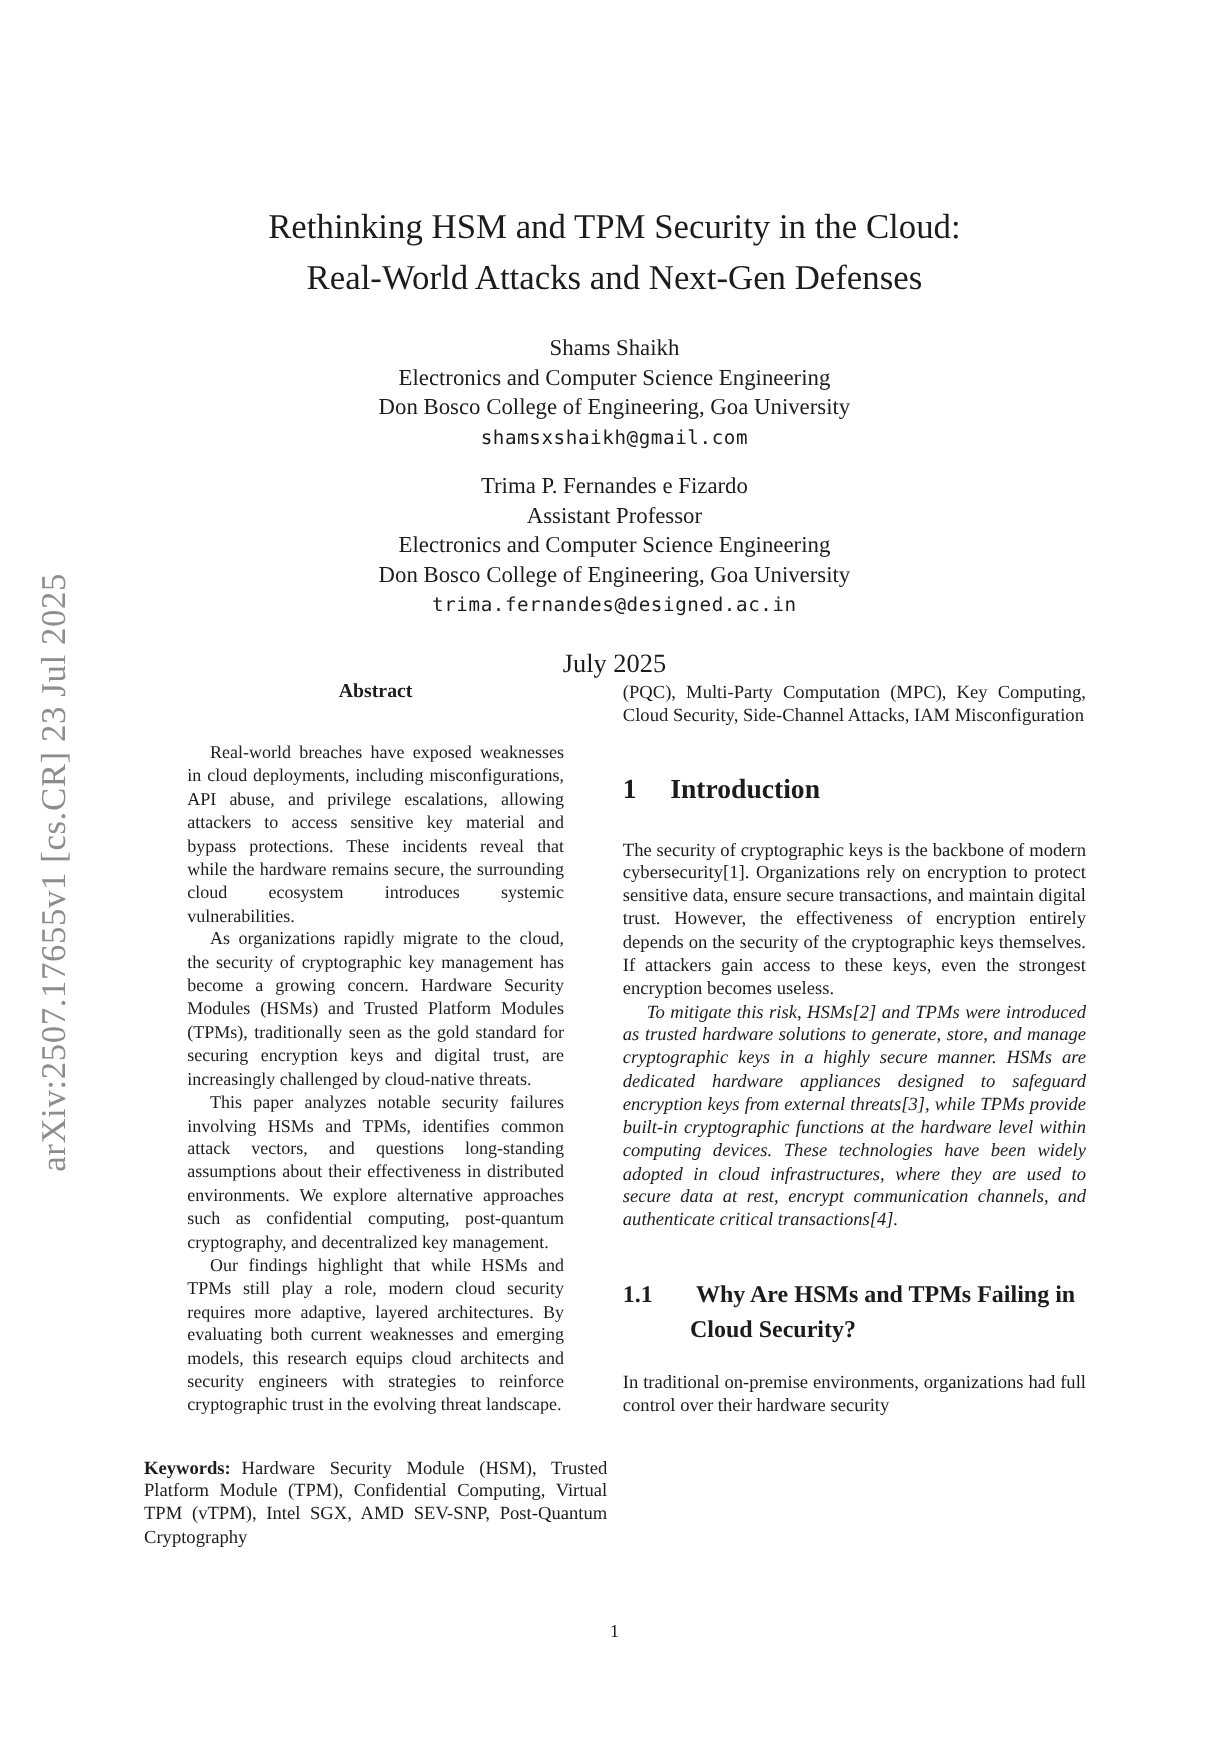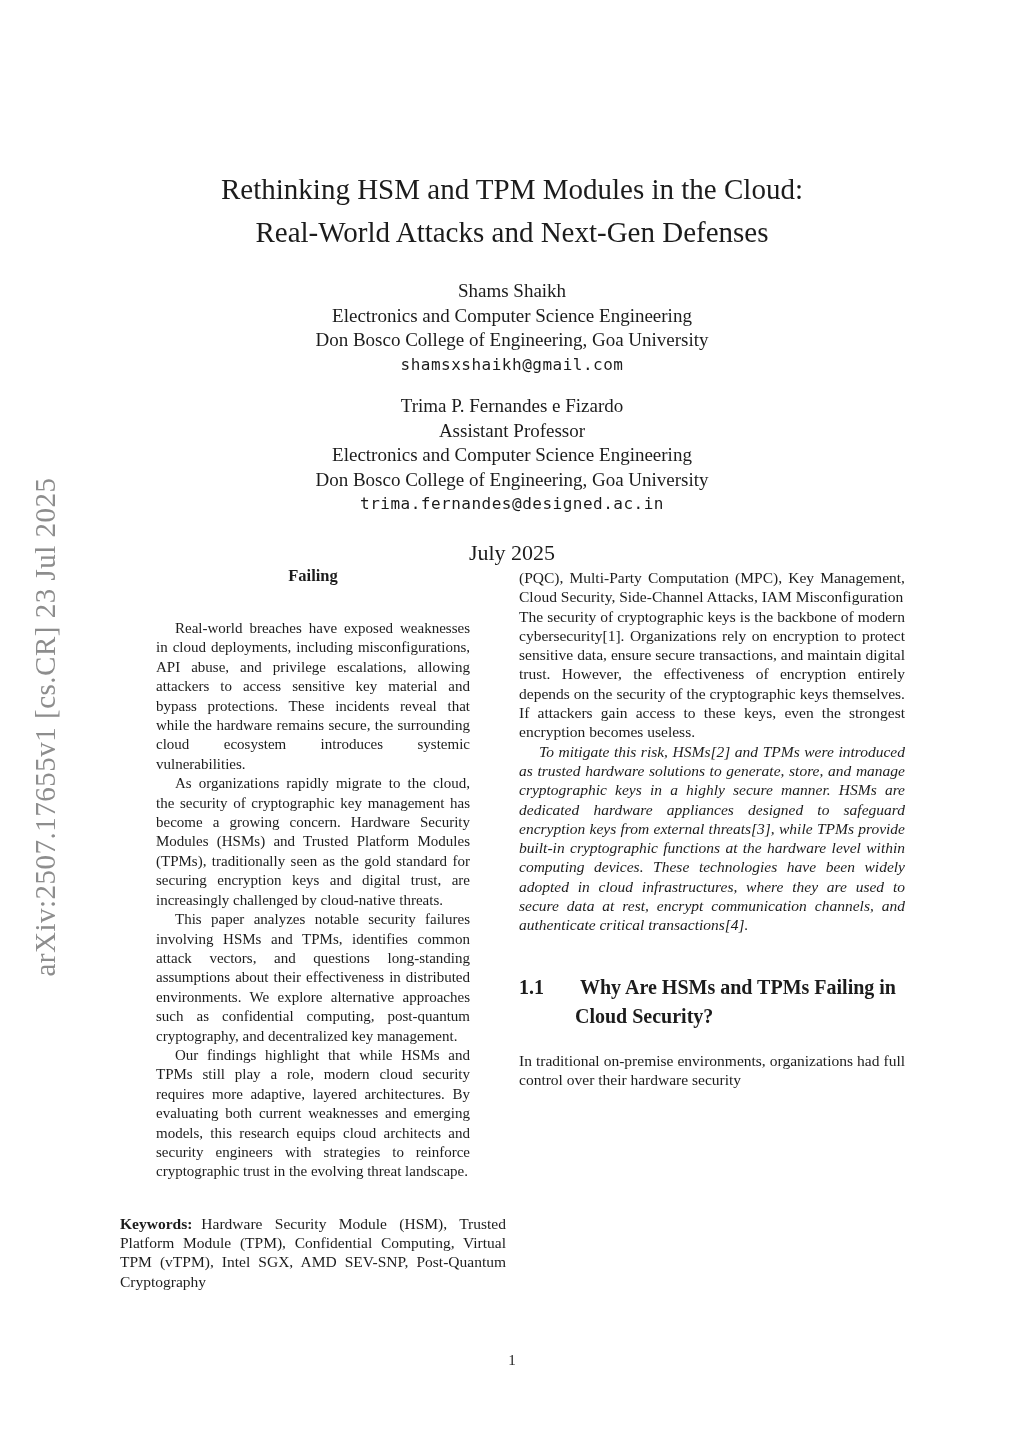--- a/index.html
+++ b/index.html
@@ -111,54 +111,55 @@
   }
 </style>
 </head>
 <body>
 
 <div class="page">
 
   <div class="watermark">arXiv:2507.17655v1  [cs.CR]  23 Jul 2025</div>
 
   <div class="header">
-    <h1 class="title"><span>Rethinking HSM and TPM Modules in the Cloud:</span><br><span>Real-World Attacks and Next-Gen Defenses</span></h1>
+    <h1 class="title"><span>Rethinking HSM and TPM Security in the Cloud:</span><br><span>Real-World Attacks and Next-Gen Defenses</span></h1>
 
     <div class="author-block">
       <div>Shams Shaikh</div>
       <div>Electronics and Computer Science Engineering</div>
       <div>Don Bosco College of Engineering, Goa University</div>
       <div class="email">shamsxshaikh@gmail.com</div>
     </div>
 
     <div class="author-block">
       <div>Trima P. Fernandes e Fizardo</div>
       <div>Assistant Professor</div>
       <div>Electronics and Computer Science Engineering</div>
       <div>Don Bosco College of Engineering, Goa University</div>
       <div class="email">trima.fernandes@designed.ac.in</div>
     </div>
 
     <div class="pub-date">July 2025</div>
   </div>
 
   <section class="col col-left">
-    <div class="abstract-heading">Failing</div>
+    <div class="abstract-heading">Abstract</div>
     <div class="abstract-body">
       <p>Real-world breaches have exposed weaknesses in cloud deployments, including misconfigurations, API abuse, and privilege escalations, allowing attackers to access sensitive key material and bypass protections. These incidents reveal that while the hardware remains secure, the surrounding cloud ecosystem introduces systemic vulnerabilities.</p>
       <p>As organizations rapidly migrate to the cloud, the security of cryptographic key management has become a growing concern. Hardware Security Modules (HSMs) and Trusted Platform Modules (TPMs), traditionally seen as the gold standard for securing encryption keys and digital trust, are increasingly challenged by cloud-native threats.</p>
       <p>This paper analyzes notable security failures involving HSMs and TPMs, identifies common attack vectors, and questions long-standing assumptions about their effectiveness in distributed environments. We explore alternative approaches such as confidential computing, post-quantum cryptography, and decentralized key management.</p>
       <p>Our findings highlight that while HSMs and TPMs still play a role, modern cloud security requires more adaptive, layered architectures. By evaluating both current weaknesses and emerging models, this research equips cloud architects and security engineers with strategies to reinforce cryptographic trust in the evolving threat landscape.</p>
     </div>
     <p class="para keywords"><span class="kw-label">Keywords:</span><span>Hardware Security Module (HSM), Trusted Platform Module (TPM), Confidential Computing, Virtual TPM (vTPM), Intel SGX, AMD SEV-SNP, Post-Quantum Cryptography</span></p>
   </section>
 
   <section class="col col-right">
-    <p class="para">(PQC), Multi-Party Computation (MPC), Key Management, Cloud Security, Side-Channel Attacks, IAM Misconfiguration</p>
+    <p class="para">(PQC), Multi-Party Computation (MPC), Key Computing, Cloud Security, Side-Channel Attacks, IAM Misconfiguration</p>
 
+    <h2 class="section-heading"><span class="sec-num">1</span><span>Introduction</span></h2>
 
     <p class="para">The security of cryptographic keys is the backbone of modern cybersecurity[1]. Organizations rely on encryption to protect sensitive data, ensure secure transactions, and maintain digital trust. However, the effectiveness of encryption entirely depends on the security of the cryptographic keys themselves. If attackers gain access to these keys, even the strongest encryption becomes useless.</p>
     <p class="para indent">To mitigate this risk, HSMs[2] and TPMs were introduced as trusted hardware solutions to generate, store, and manage cryptographic keys in a highly secure manner. HSMs are dedicated hardware appliances designed to safeguard encryption keys from external threats[3], while TPMs provide built-in cryptographic functions at the hardware level within computing devices. These technologies have been widely adopted in cloud infrastructures, where they are used to secure data at rest, encrypt communication channels, and authenticate critical transactions[4].</p>
 
     <h3 class="subsection-heading"><span class="subsec-num">1.1</span><span>Why Are HSMs and TPMs Failing in Cloud Security?</span></h3>
 
     <p class="para">In traditional on-premise environments, organizations had full control over their hardware security</p>
   </section>
 
   <div class="page-number">1</div>

